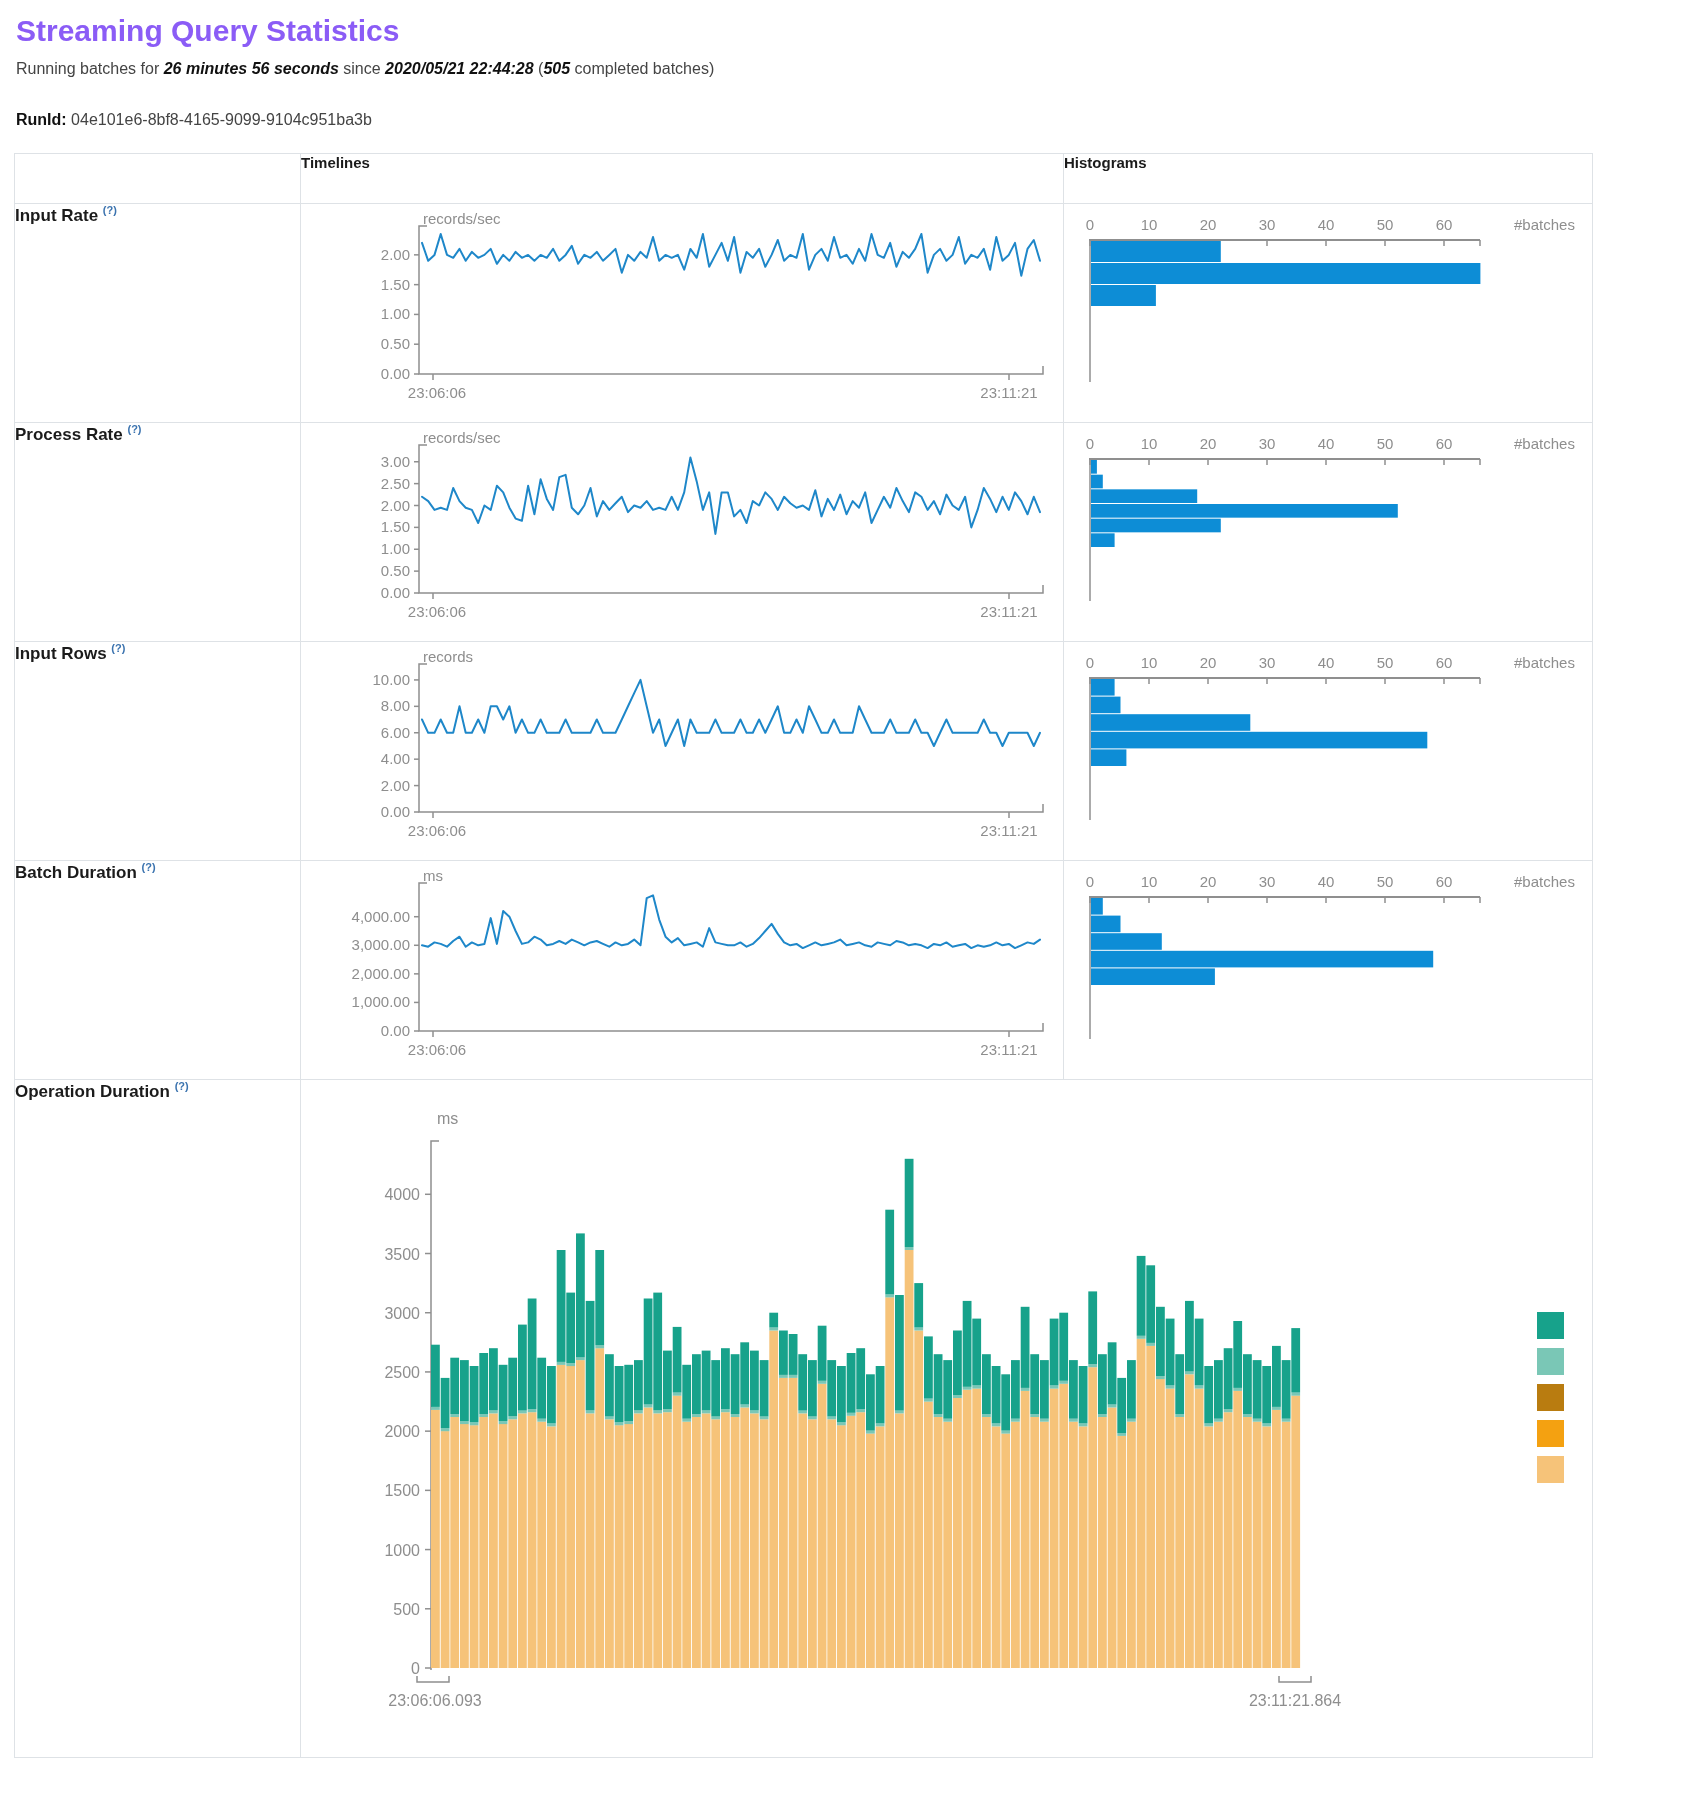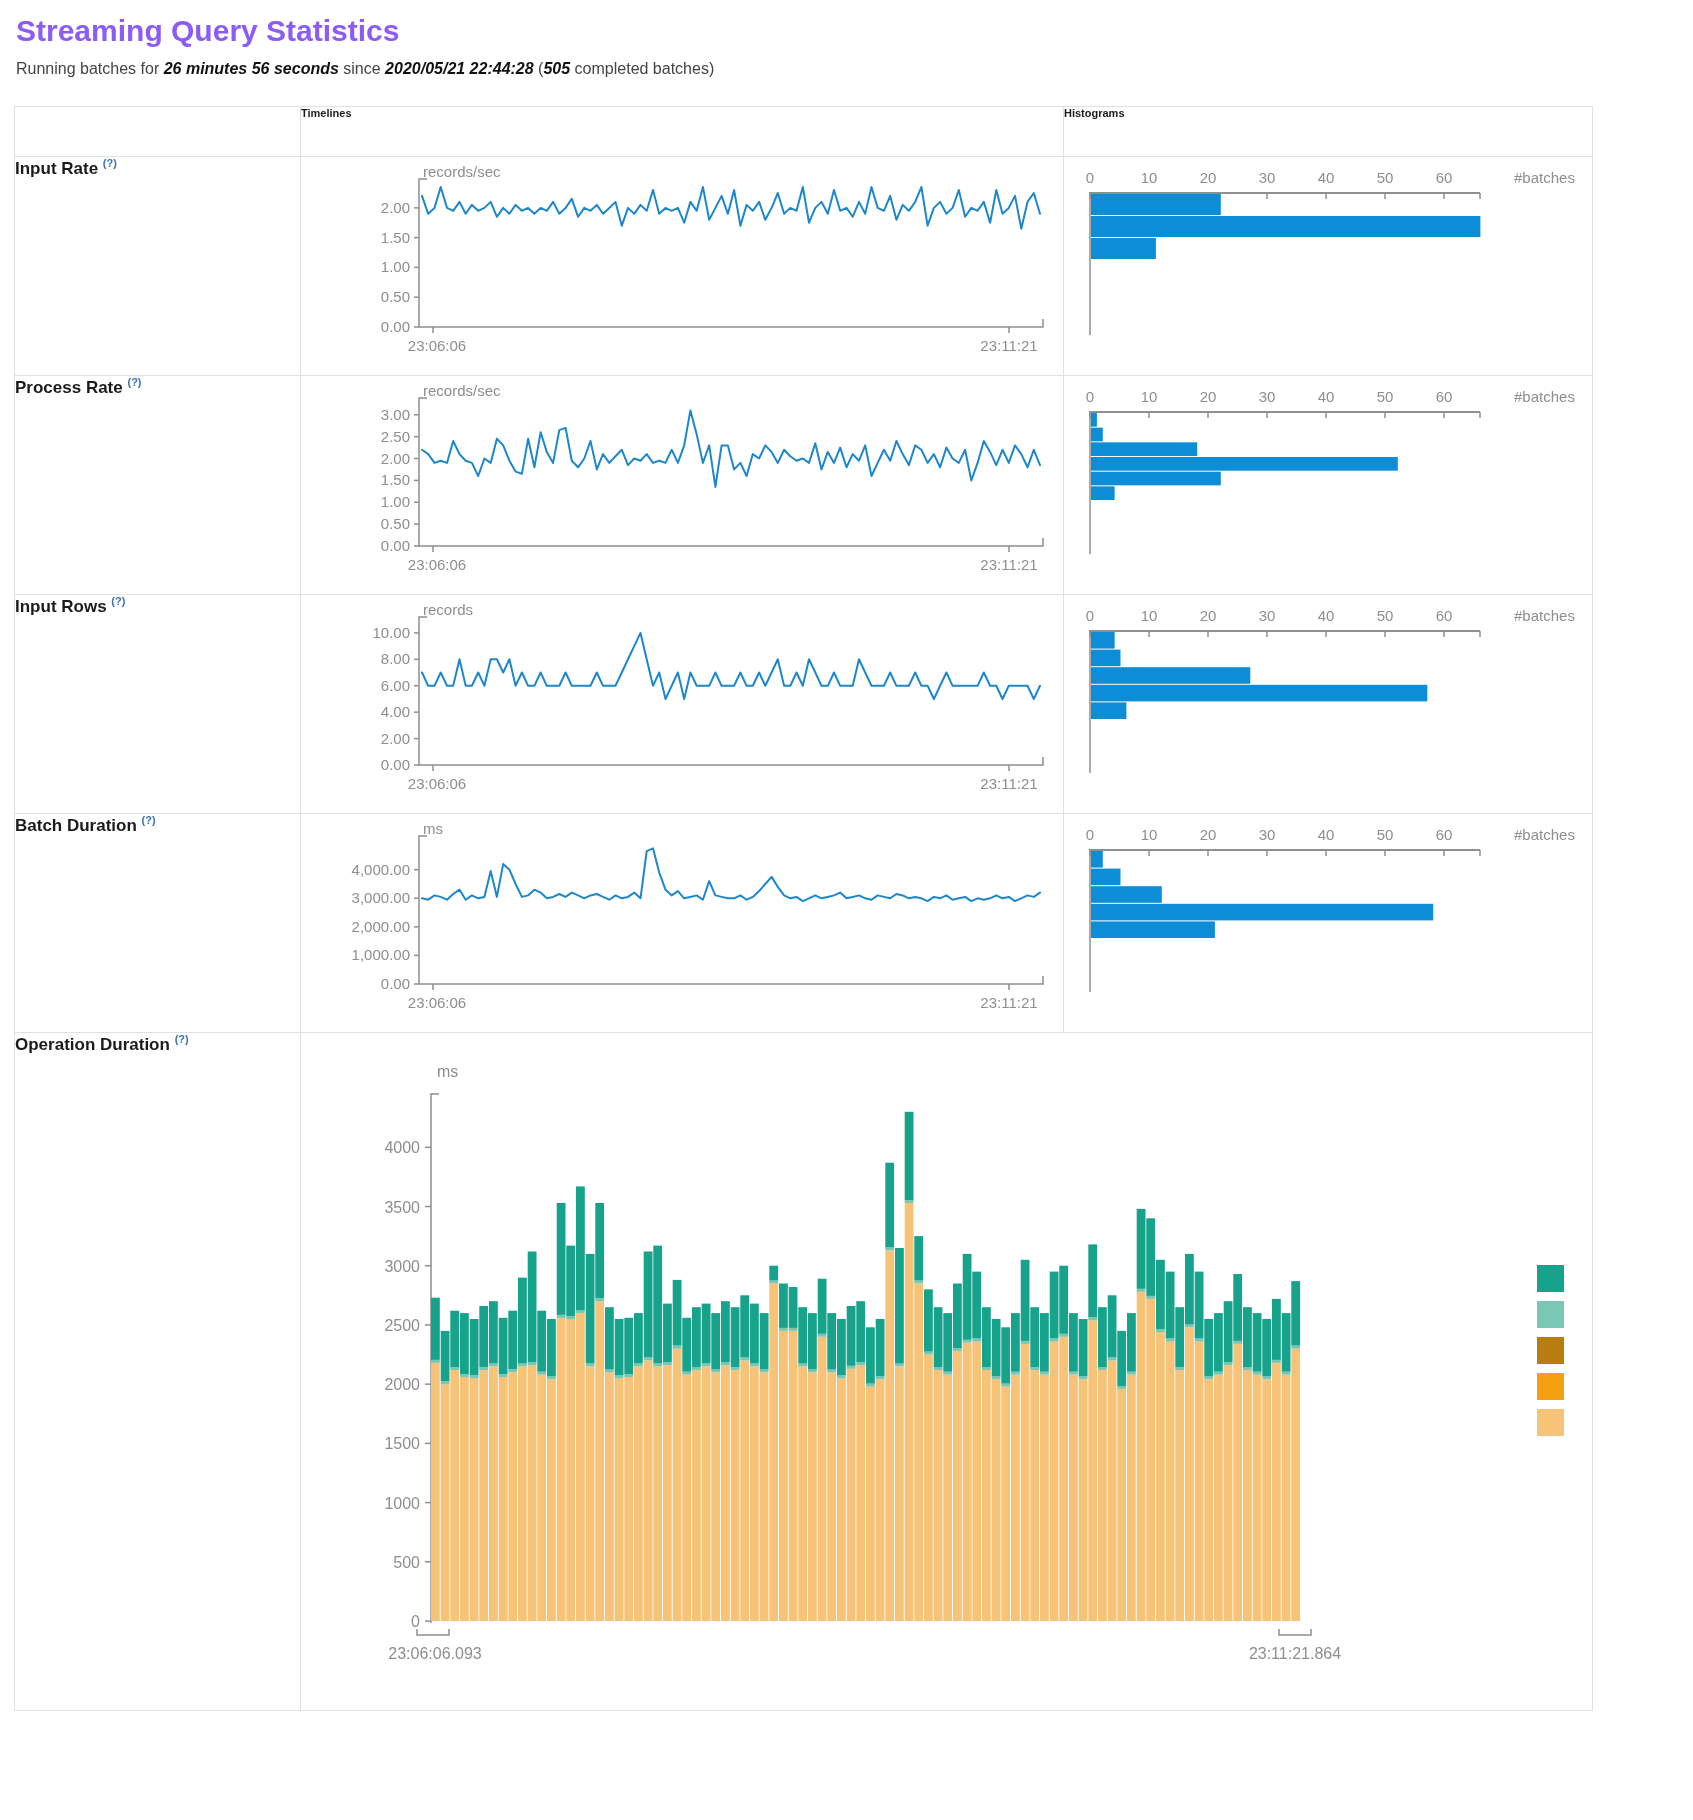--- a/index.html
+++ b/index.html
@@ -4,36 +4,37 @@
 <style>
   html,body{margin:0;padding:0;background:#fff;}
   body{width:1693px;height:1820px;overflow:hidden;font-family:"Liberation Sans","DejaVu Sans",sans-serif;color:#333;}
   h1{margin:14px 0 0 16px;font-size:30px;font-weight:bold;color:#8b5cf6;letter-spacing:0;}
   .subtitle{margin:12px 0 0 16px;font-size:16px;color:#444;}
   .subtitle b{color:#111;font-style:italic;}
   .meta{margin:28px 0 0 16px;font-size:16px;line-height:27px;color:#444;}
   .meta b{color:#111;}
   table.stats{border-collapse:collapse;margin:20px 0 0 14px;table-layout:fixed;}
   table.stats td,table.stats th{border:1px solid #dee2e6;padding:0;vertical-align:top;}
-  th.hcell{height:49px;text-align:left;vertical-align:middle;font-size:11px;color:#1b1b1b;padding-left:14px;}
+  th.hcell{height:49px;text-align:left;vertical-align:middle;font-size:15px;color:#1b1b1b;padding-left:14px;}
   td.label-cell{vertical-align:middle;padding-left:16px;font-size:17px;font-weight:bold;color:#1b1b1b;}
   td.label-cell sup{color:#3b73af;font-size:11px;font-weight:bold;}
   .chart-box{position:relative;text-decoration:underline;}
   svg text{font-family:"Liberation Sans","DejaVu Sans",sans-serif;}
   .legend{position:absolute;top:232px;right:28px;}
   .legend .sw{width:27px;height:27px;margin-bottom:9px;}
 </style>
 </head>
 <body>
 
 <h1>Streaming Query Statistics</h1>
 
 <p class="subtitle"><span>Running batches for </span><b>26 minutes 56 seconds</b><span> since </span><b>2020/05/21 22:44:28</b><span> (</span><b>505</b><span> completed batches)</span></p>
 
 <div class="meta">
+  <div><b>RunId:</b> <span>04e101e6-8bf8-4165-9099-9104c951ba3b</span></div>
 </div>
 
 <table class="stats">
   <colgroup>
       <col style="width:286px">
       <col style="width:762px">
       <col style="width:529px">
     </colgroup>
   <tbody>
       <tr>

